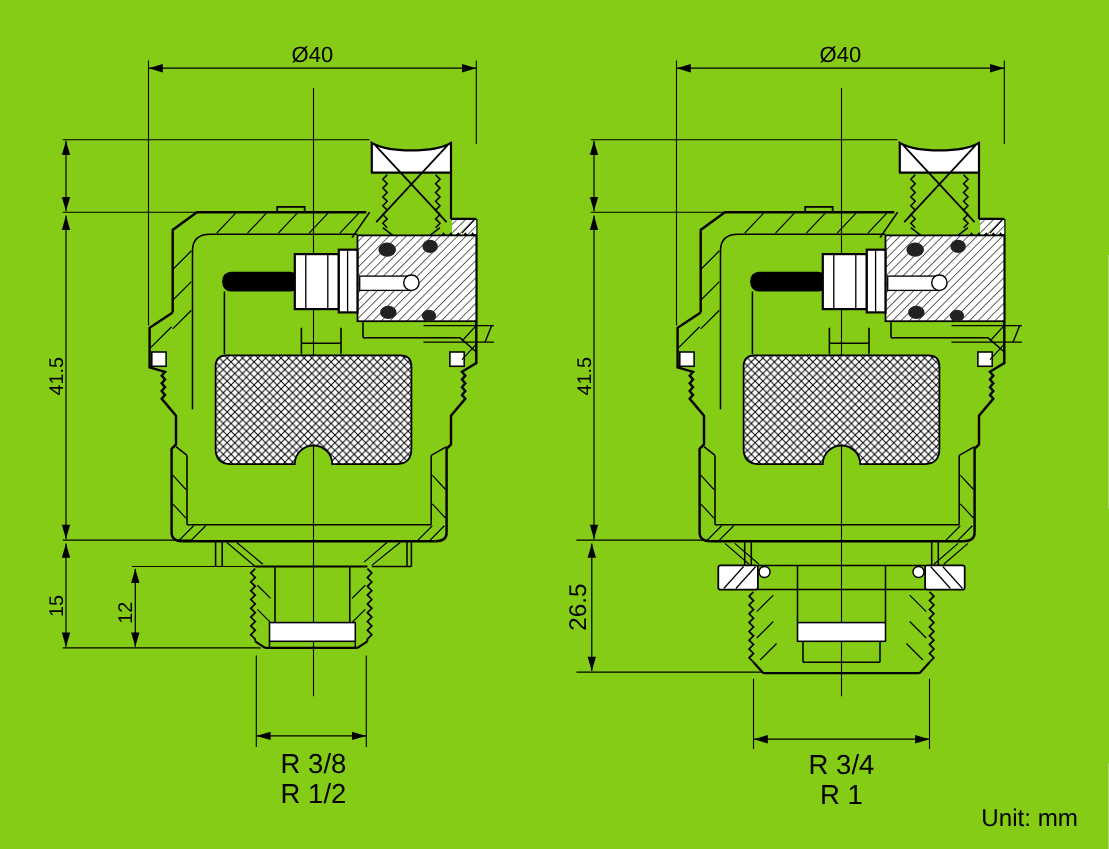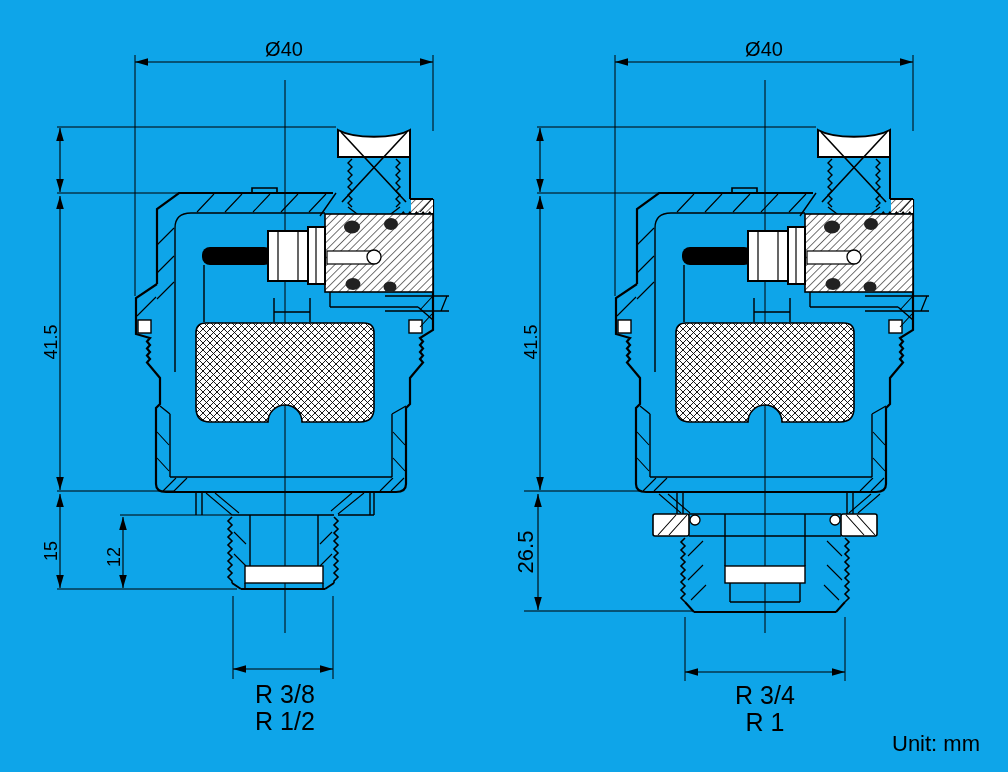--- a/index.html
+++ b/index.html
@@ -1,17 +1,17 @@
 <!DOCTYPE html>
 <html><head>
 <meta charset="utf-8">
 <style>
   html,body{margin:0;padding:0;background:#ffffff;}
   body{font-family:"Liberation Sans", sans-serif;}
-  .stage{position:relative;width:1008px;height:772px;background:#0ea5e9;overflow:hidden;}
+  .stage{position:relative;width:1008px;height:772px;background:#84cc16;overflow:hidden;}
   svg{display:block;}
   text{fill:#000;font-family:"Liberation Sans", sans-serif;}
   .dimtext{font-size:18px;}
   .dimtext-big{font-size:22px;}
   .diatext{font-size:20px;}
   .rtext{font-size:25px;}
   .unittext{font-size:22px;}
 </style>
 </head>
 <body>

